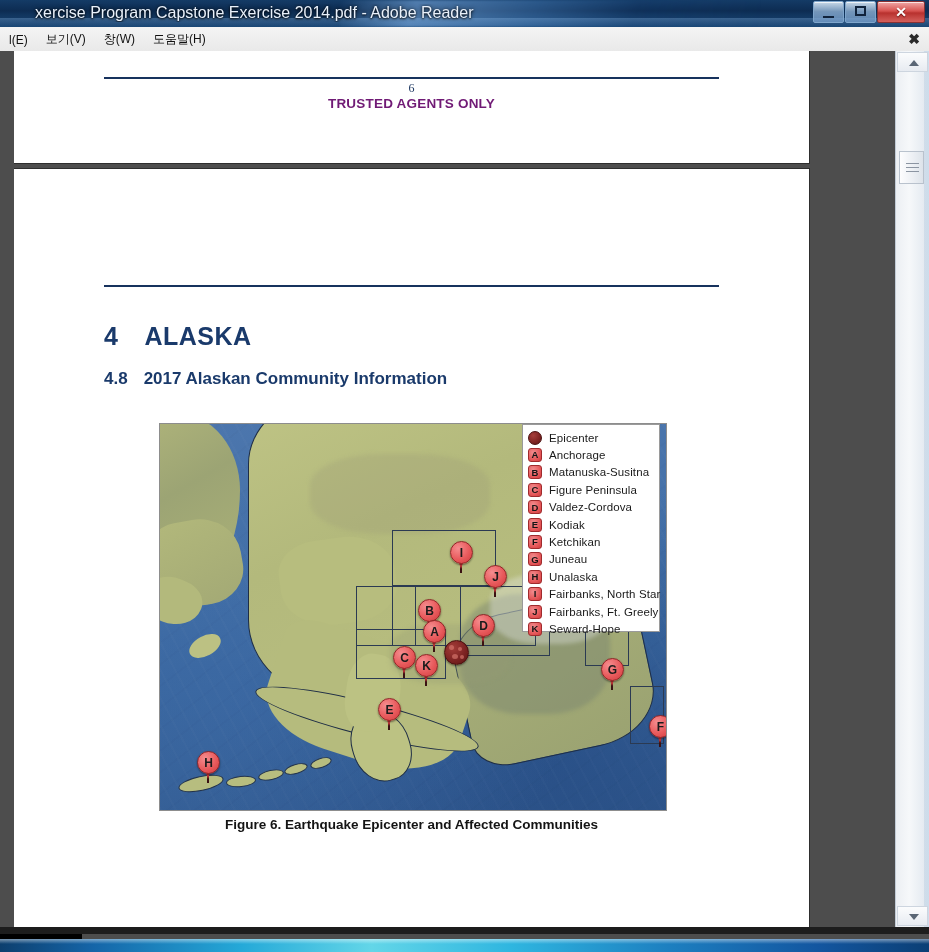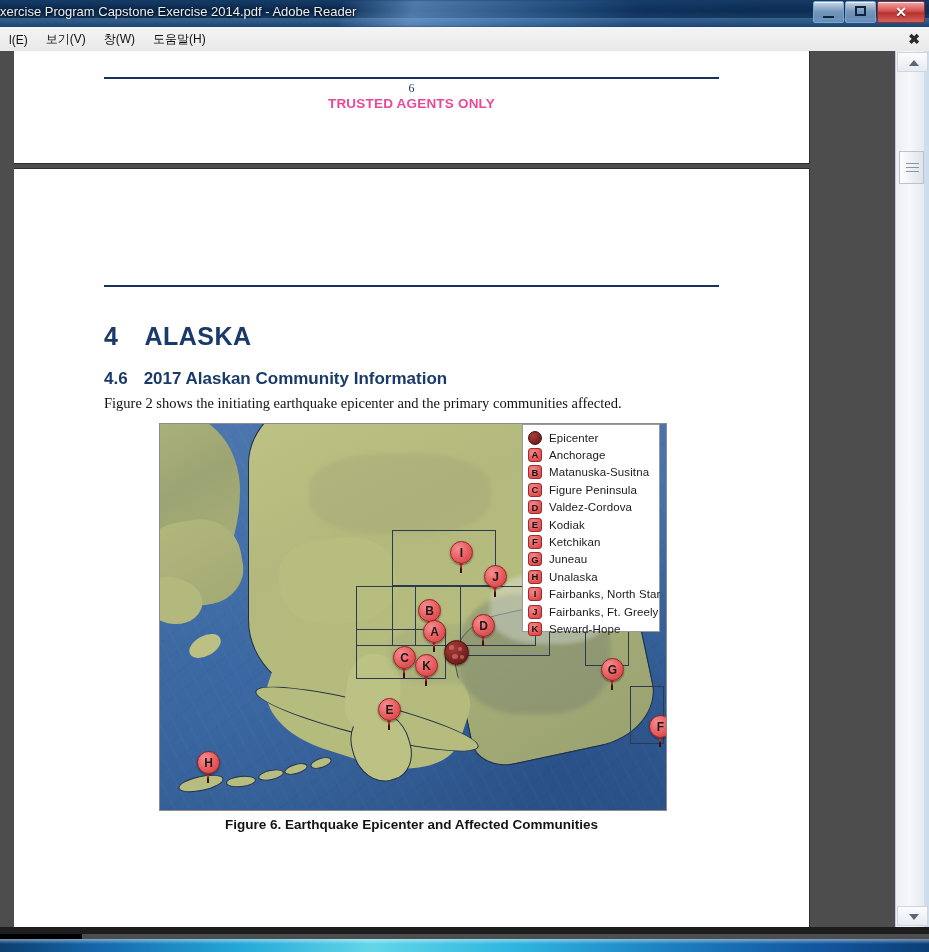--- a/index.html
+++ b/index.html
@@ -21,23 +21,23 @@
     position:absolute;left:340px;top:0;width:420px;height:27px;
     background:linear-gradient(110deg,rgba(120,170,225,.0) 0%,rgba(130,180,235,.55) 18%,rgba(90,150,215,.35) 46%,rgba(40,90,160,.10) 70%,rgba(30,70,130,0) 100%);
     filter:blur(1px);
   }
   .tb-glass2{
     position:absolute;left:0;top:18px;width:929px;height:9px;
     background:linear-gradient(180deg,rgba(150,195,240,.30),rgba(20,55,105,.0));
   }
   .tb-title{
     position:absolute;left:0;top:4px;width:620px;
-    font-size:13px;color:#e9f1fb;
+    font-size:16px;color:#e9f1fb;
     text-shadow:0 0 4px rgba(0,0,0,.85),0 1px 2px rgba(0,0,0,.8);
-    white-space:nowrap;overflow:hidden;
+    white-space:nowrap;overflow:hidden;padding-left:35px;
   }
   .tb-buttons{position:absolute;right:4px;top:1px;height:22px;display:flex;}
   .tb-btn{
     width:29px;height:20px;margin-left:1px;
     border:1px solid #7fa6cc;border-radius:2px;
     background:linear-gradient(180deg,rgba(225,238,250,.88),rgba(150,185,220,.75) 48%,rgba(120,160,205,.72));
     position:relative;box-shadow:inset 0 1px 0 rgba(255,255,255,.7);
   }
   .tb-btn.min::after{content:"";position:absolute;left:9px;bottom:4px;width:11px;height:2px;background:#10233c;}
   .tb-btn.max::after{content:"";position:absolute;left:9px;top:4px;width:11px;height:10px;border:2px solid #10233c;box-sizing:border-box;}
@@ -82,21 +82,21 @@
     position:absolute;height:0;border-top:2px solid #17325d;
   }
 
   .prev-rule{left:90px;top:26px;width:615px;}
   .prev-pagenum{
     position:absolute;left:90px;top:30px;width:615px;text-align:center;
     font-family:"Liberation Serif",serif;font-size:12px;color:#17325d;
   }
   .prev-trusted{
     position:absolute;left:90px;top:45px;width:615px;text-align:center;
-    font-size:13.5px;font-weight:bold;color:#ec4899;letter-spacing:.2px;
+    font-size:13.5px;font-weight:bold;color:#701a75;letter-spacing:.2px;
   }
 
   .cur-header{
     position:absolute;left:90px;top:98px;width:615px;text-align:right;
     font-family:"Liberation Serif",serif;font-size:13.5px;font-weight:bold;color:#17325d;
   }
   .cur-rule{left:90px;top:116px;width:615px;}
 
   .h1{
     position:absolute;left:90px;top:153px;width:615px;text-align:left;
@@ -351,24 +351,23 @@
 
     <div class="page page-cur">
 
       <div class="doc-hr cur-rule"></div>
 
       <div class="h1">
         <span class="num">4</span><span>ALASKA</span>
       </div>
 
       <div class="h2">
-        <span class="num">4.6</span><span>2017 Alaskan Community Information</span>
-      </div>
-
-      <div class="para">Figure 2 shows the initiating earthquake epicenter and the primary communities affected.</div>
+        <span class="num">4.8</span><span>2017 Alaskan Community Information</span>
+      </div>
+
 
       <div class="figure">
         <div class="ocean"></div>
         <div class="ocean-tex"></div>
 
         <div class="land russia no-b"></div>
         <div class="land russia2 no-b"></div>
         <div class="land kamchatka no-b"></div>
         <div class="land small-isle-1 no-b"></div>
         <div class="small-isle-2" style="position:absolute;"></div>

